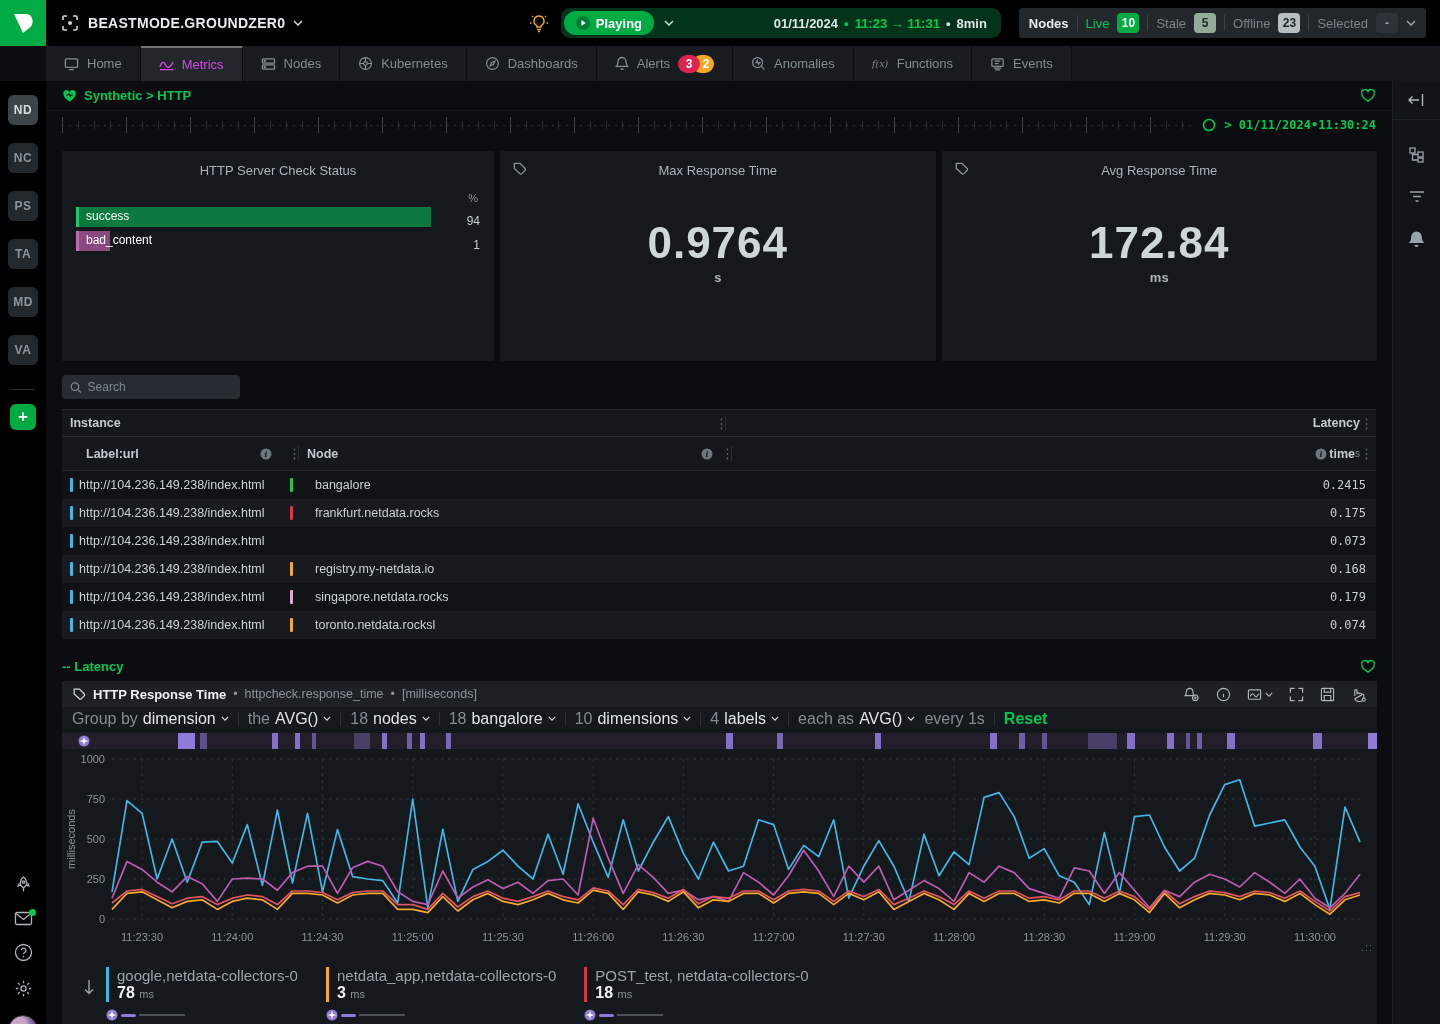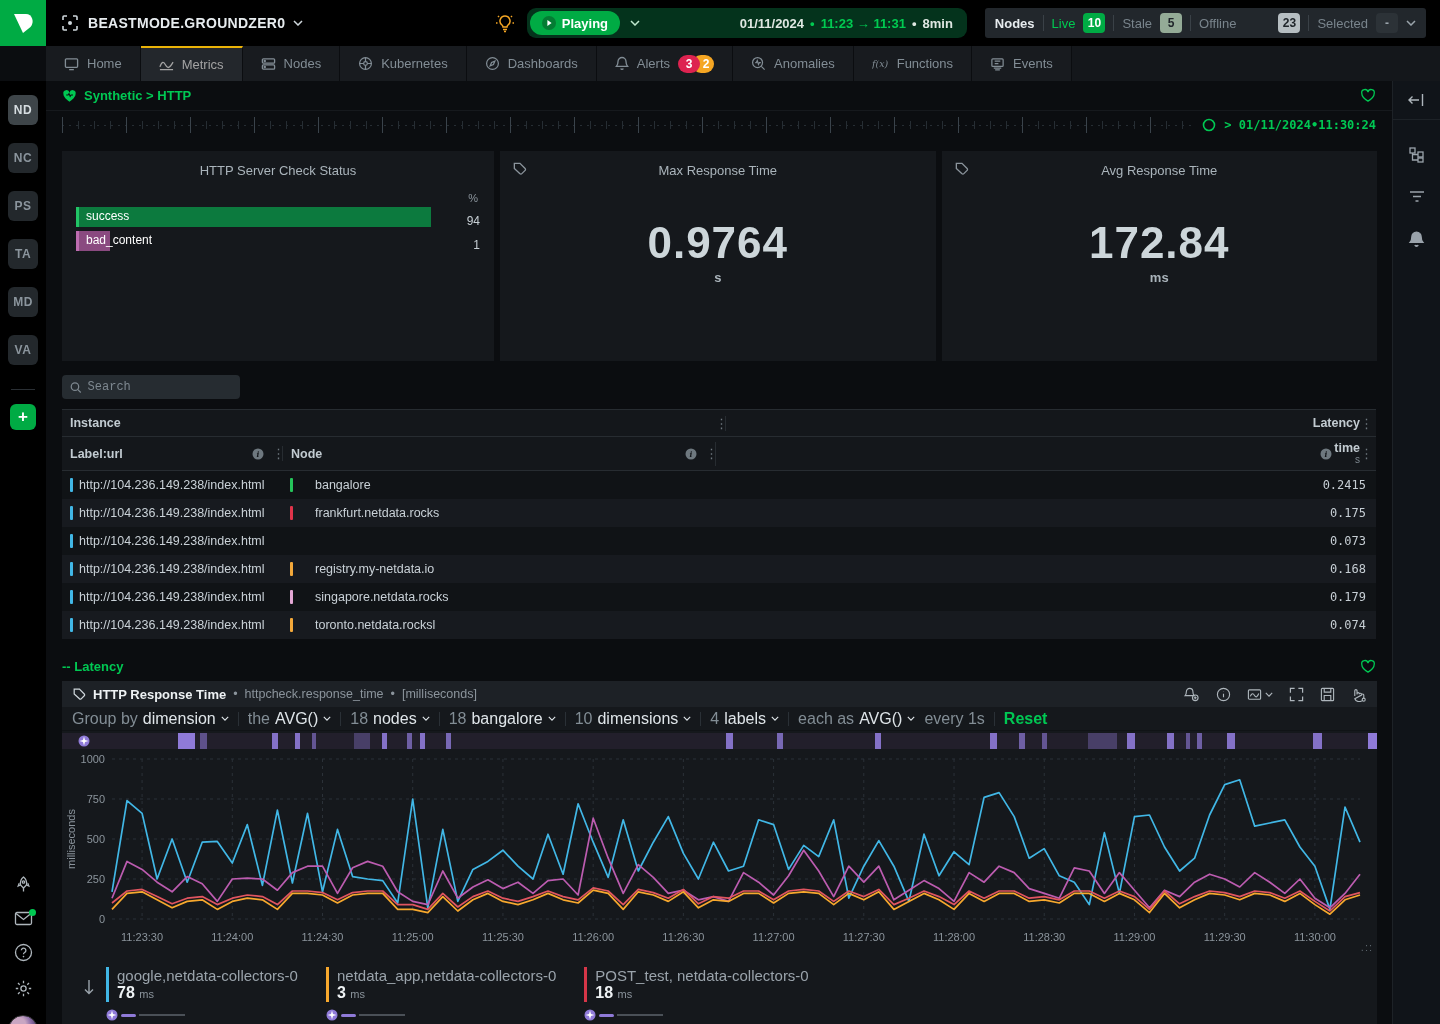--- a/index.html
+++ b/index.html
@@ -22,27 +22,27 @@
   .dr { font-size:13px; display:flex; gap:6px; align-items:center; cursor:pointer; font-weight:bold; }
   .dr .wh { color:#dfe7e2; } .dr .gr { color:#00cb51; }
   .nodes-summary { height:30px; background:#22272c; border-radius:3px; display:flex; align-items:center; margin:0 14px 0 18px; padding:0 10px; gap:8px; cursor:pointer; }
   .ns-title { color:#e7ecef; font-weight:bold; font-size:13px; }
   .ns-sep { width:1px; height:16px; background:#3a4147; }
   .ns-dim { color:#79848c; font-size:13px; }
   .ns-live { color:#00c851; font-size:13px; }
   .badge { min-width:22px; height:20px; border-radius:4px; display:flex; align-items:center; justify-content:center; font-size:12px; font-weight:bold; padding:0 4px; }
   .b-live { background:#00ab44; color:#fff; }
   .b-stale { background:#94ab97; color:#20262b; }
-  .b-offline { background:#b6bec2; color:#20262b;margin-left:34px; }
+  .b-offline { background:#b6bec2; color:#20262b; }
   .b-selected { background:#2c3237; color:#9aa4ab; }
 
   
   .tabbar { height:35px; margin-left:46px; background:#14171b; display:flex; }
   .tab { display:flex; align-items:center; gap:8px; padding:0 18px; font-size:13px; color:#828d95; background:#181b1f; border-right:1px solid #0b0d10; cursor:pointer; position:relative; }
-  .tab.active { background:#23272c; color:#a3a3a3; border-top:2px solid #eab308;text-align:center; }
+  .tab.active { background:#23272c; color:#d946ef; border-top:2px solid #737373;text-align:center; }
   .tab .ticon { color:inherit; }
   .tab-badges { display:flex; }
   .tbadge { min-width:22px; height:18px; border-radius:10px; color:#fff; font-size:12px; font-weight:bold; display:flex; align-items:center; justify-content:center; }
   .tb-crit { background:#dd2350; z-index:2; }
   .tb-warn { background:#f5a623; margin-left:-8px; z-index:1; padding-left:6px; }
   .tabbar .tfill { flex:1; background:#14171b; }
 
   
   .shell { display:flex; height:978px; }
   .left-rail { width:46px; background:#000; display:flex; flex-direction:column; align-items:center; padding-top:14px; flex:0 0 46px; }
@@ -87,32 +87,32 @@
   .sbar { position:absolute; left:0; top:0; height:20px; border-left:3px solid; }
   .bar-label { position:absolute; left:10px; top:2px; font-size:12px; color:#fff; white-space:nowrap; z-index:2; }
   .bar-val { width:26px; text-align:right; font-size:12px; color:#c6ced4; }
   .tag-ico { position:absolute; left:12px; top:10px; color:#8b949c; }
   .big-num { margin-top:40px; font-size:44px; font-weight:bold; color:#cdd6da; letter-spacing:1px; }
   .big-unit { font-size:13px; font-weight:bold; color:#aab4bb; margin-top:2px; }
 
   
   .search-row { padding:14px 16px 0; }
   .search-box { width:178px; height:24px; background:#262c31; border-radius:4px; display:flex; align-items:center; gap:6px; padding:0 8px; }
-  .search-box input { background:transparent; border:0; outline:0; color:#cfd7dc; font-size:12px; width:100%; font-family:Liberation Mono, monospace; }
+  .search-box input { background:transparent; border:0; outline:0; color:#cfd7dc; font-size:12px; width:100%; font-family:Liberation Sans, sans-serif; }
   .search-box input::placeholder { color:#7e8890; }
   .dtable { margin:10px 16px 0 16px; font-size:12.5px; }
   .th-row1, .th-row2 { display:flex; background:#14171b; border-top:1px solid #272c31; border-bottom:1px solid #272c31; align-items:center; }
   .th-row1 { height:28px; } .th-row2 { height:34px; border-top:0; }
-  .col-url { width:220px; padding-left:8px; display:flex; align-items:center; gap:6px; }
+  .col-url { width:220px; padding-left:8px; display:flex; align-items:center; gap:14px;margin-left:16px; }
   .col-node { width:433px; padding-left:8px; display:flex; align-items:center; gap:6px; border-left:1px solid #272c31; }
   .col-lat { flex:1; display:flex; align-items:center; justify-content:flex-end; padding-right:6px; border-left:1px solid #272c31; }
   .th { font-weight:bold; color:#c2cbd1; }
   .ic-info { color:#6e787f; margin-left:auto; margin-right:2px; }
   .ic-menu { color:#6e787f; font-size:13px; width:10px; text-align:center; cursor:pointer; }
-  .time-head { display:flex; flex-direction:column; align-items:flex-end; line-height:12px; }
+  .time-head { display:flex; align-items:flex-end; line-height:12px; }
   .time-sub { font-size:10px; color:#7e8890; font-weight:normal; }
   .trow { display:flex; height:28px; align-items:center; }
   .trow:nth-child(odd) { background:#101316; }
   .trow:nth-child(even) { background:#171a1f; }
   .cbar { width:3px; height:14px; border-radius:1px; flex:0 0 3px; }
   .tcell-url { width:220px; padding-left:8px; display:flex; gap:6px; align-items:center; color:#c9d1d7; }
   .tcell-node { width:433px; padding-left:8px; display:flex; gap:22px; align-items:center; color:#c9d1d7; }
   .tcell-val { flex:1; text-align:right; padding-right:10px; font-family:"DejaVu Sans Mono",monospace; font-size:12px; color:#c6ced4; }
 
   

